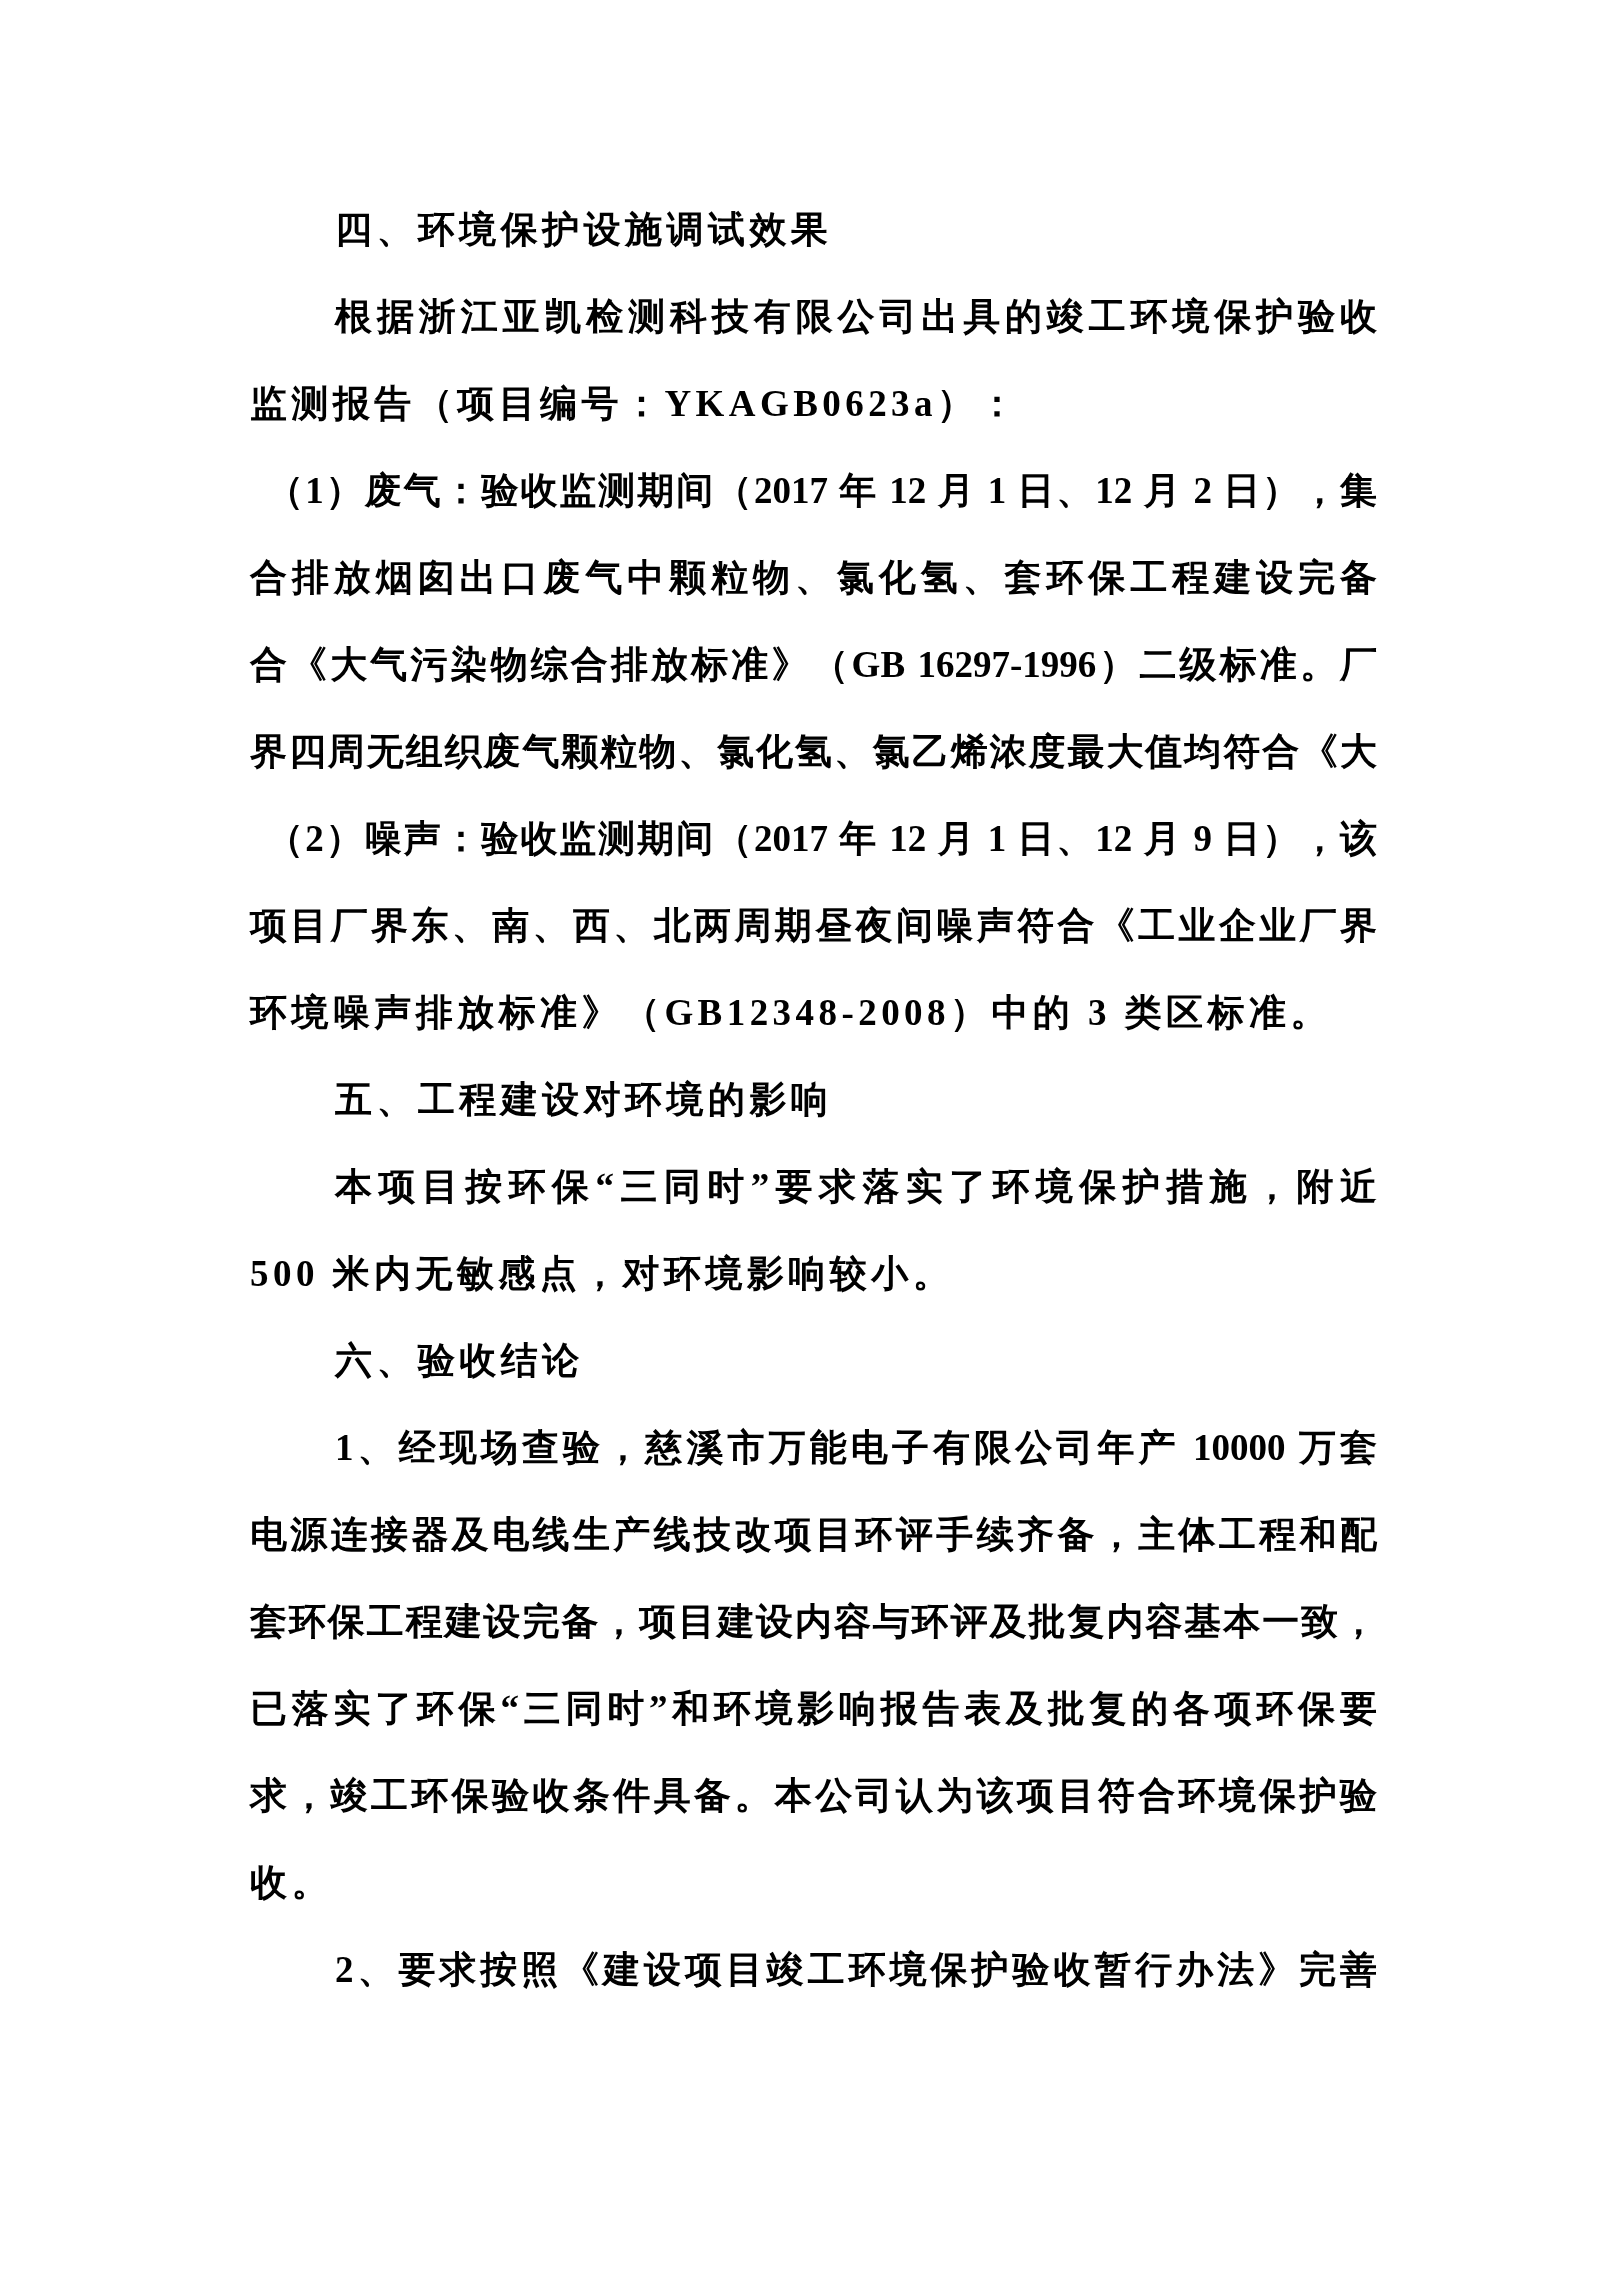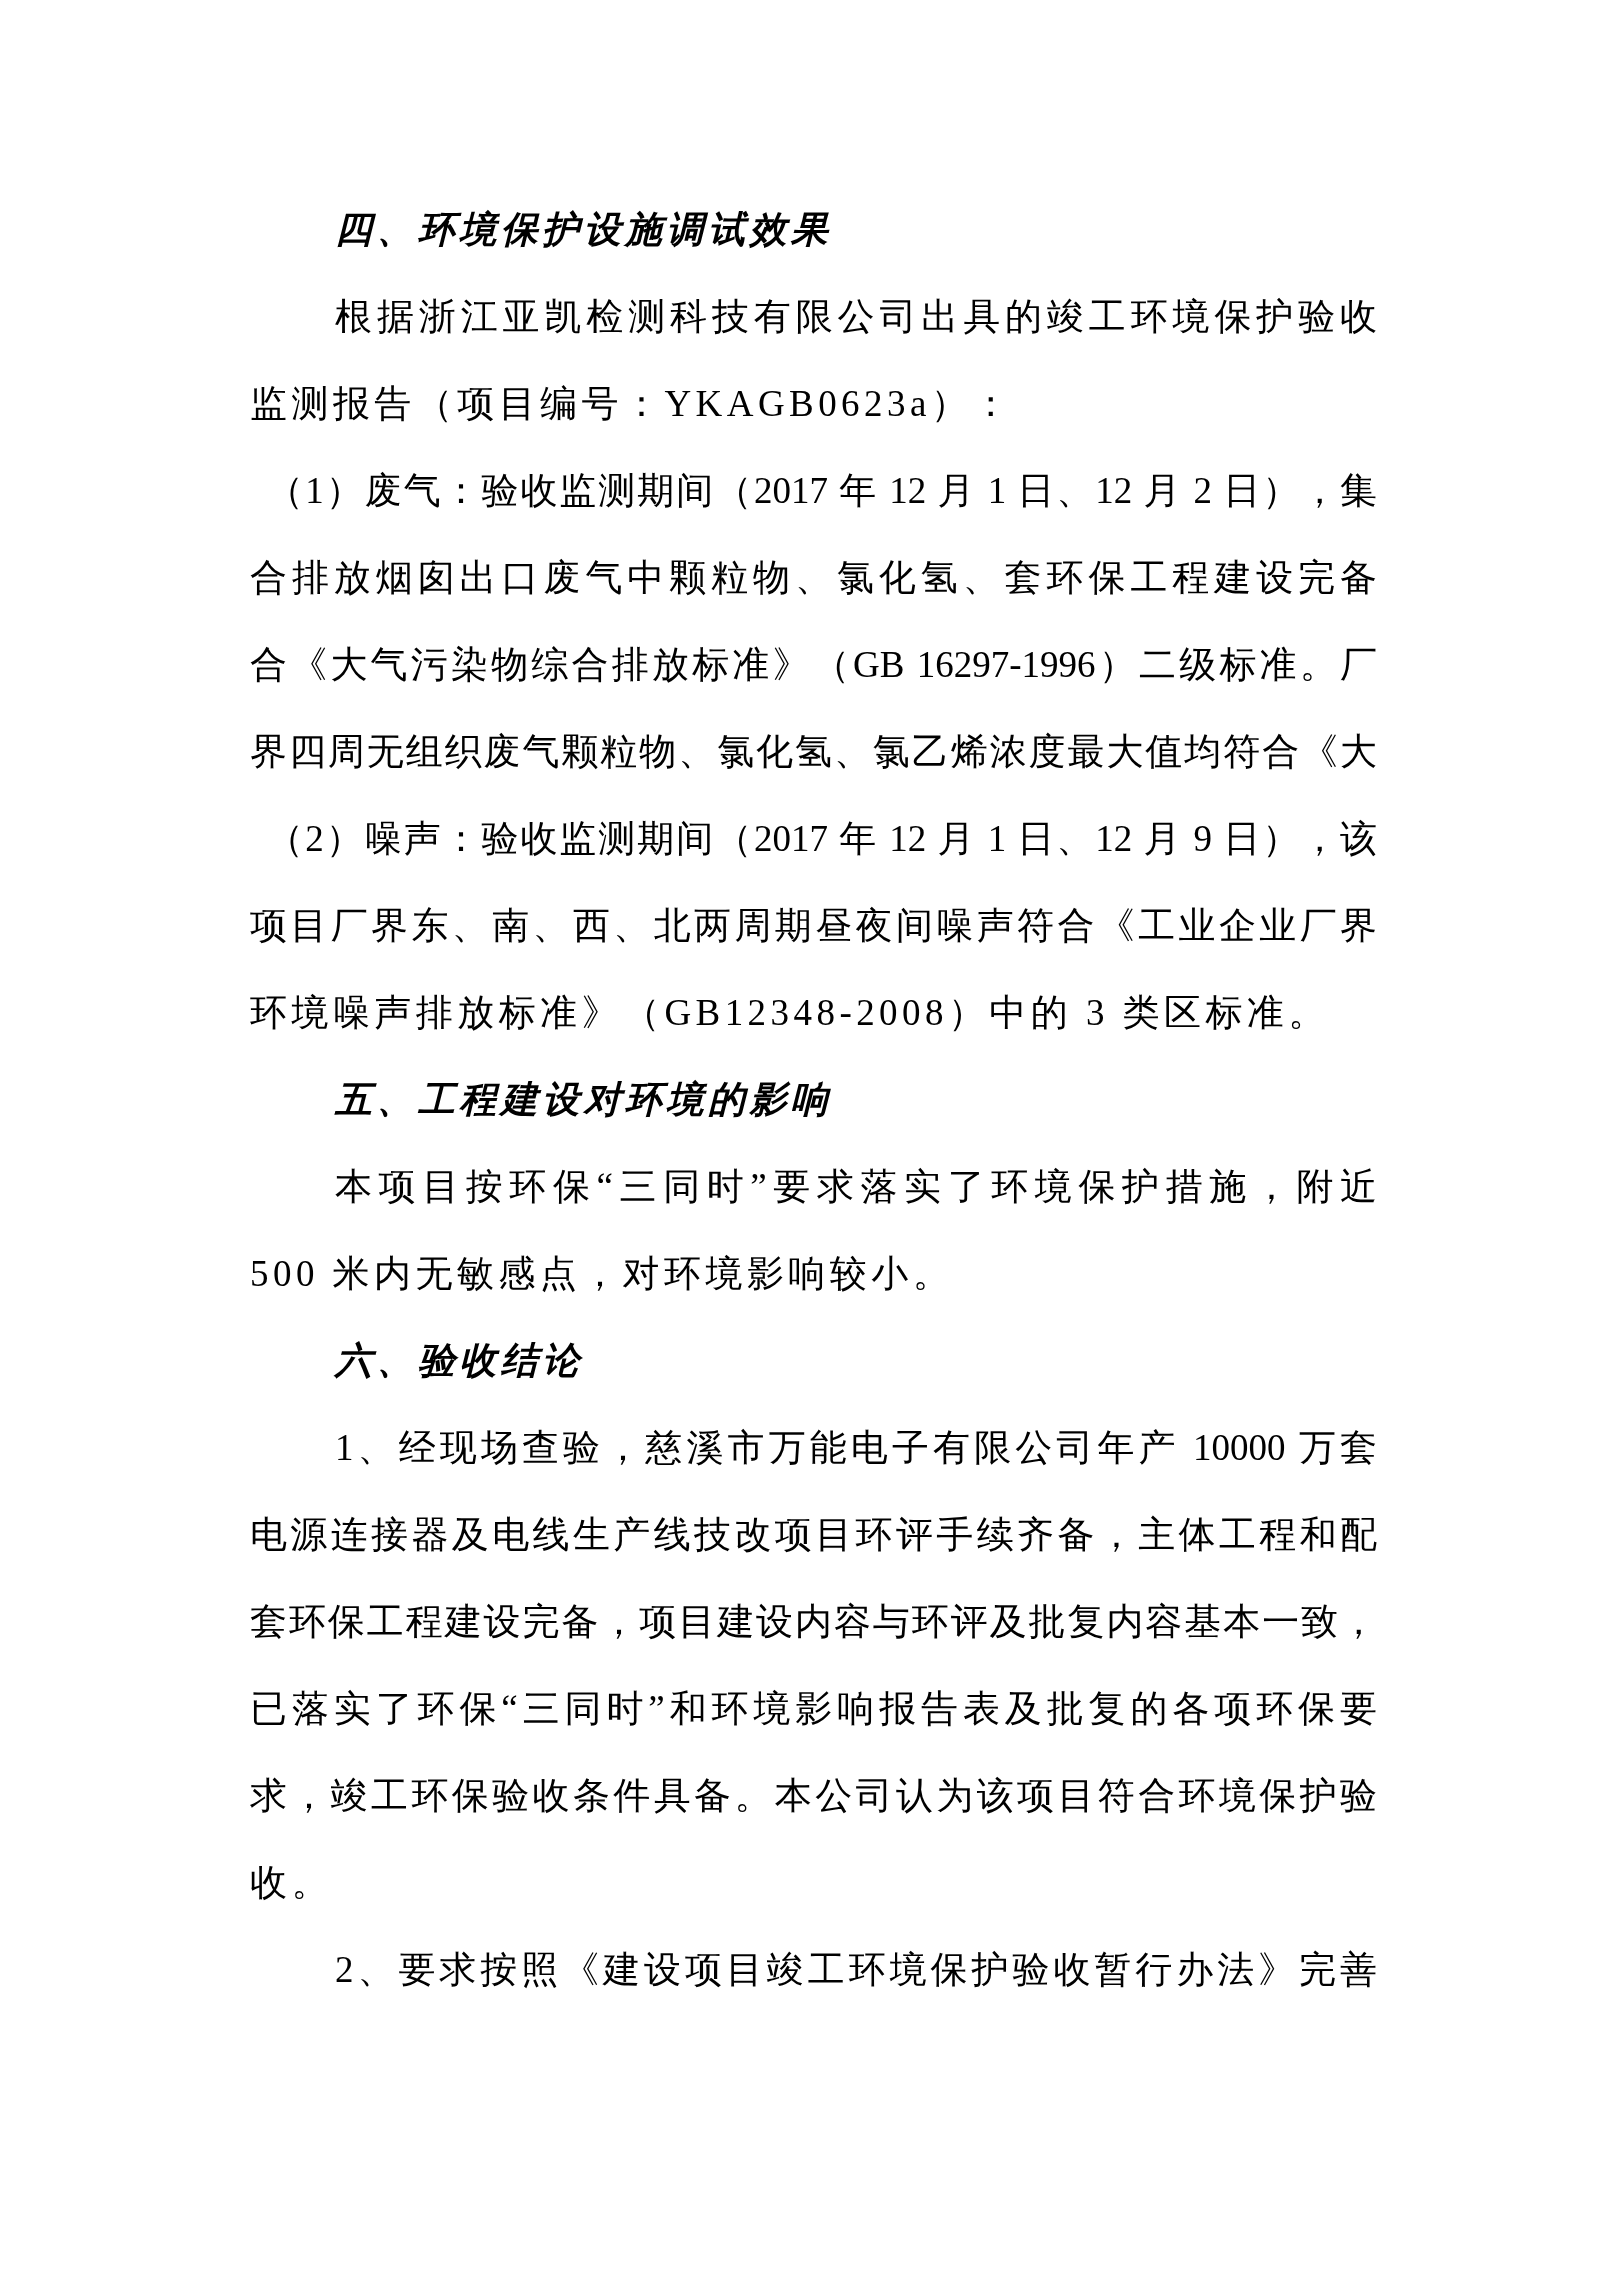--- a/index.html
+++ b/index.html
@@ -24,32 +24,32 @@
     margin: 0;
     padding: 0;
     font-family: "Liberation Serif", "DejaVu Serif", serif;
     font-size: 37px;
     line-height: 87px;
     height: 87px;
     color: #000000;
     letter-spacing: 0.12em;
     white-space: nowrap;
     overflow: visible;
+    font-weight: bold;
   }
   
   .stretch {
     letter-spacing: 0;
     white-space: normal;
     text-align: justify;
     text-align-last: justify;
     text-justify: inter-character;
   }
   .heading {
     font-weight: 700;
-    font-style: italic;
   }
   
   .ind-para  { padding-left: 85px; }
   
   .ind-small { padding-left: 16.4px; }
 </style>
 </head>
 <body>
 
 <div class="page">

